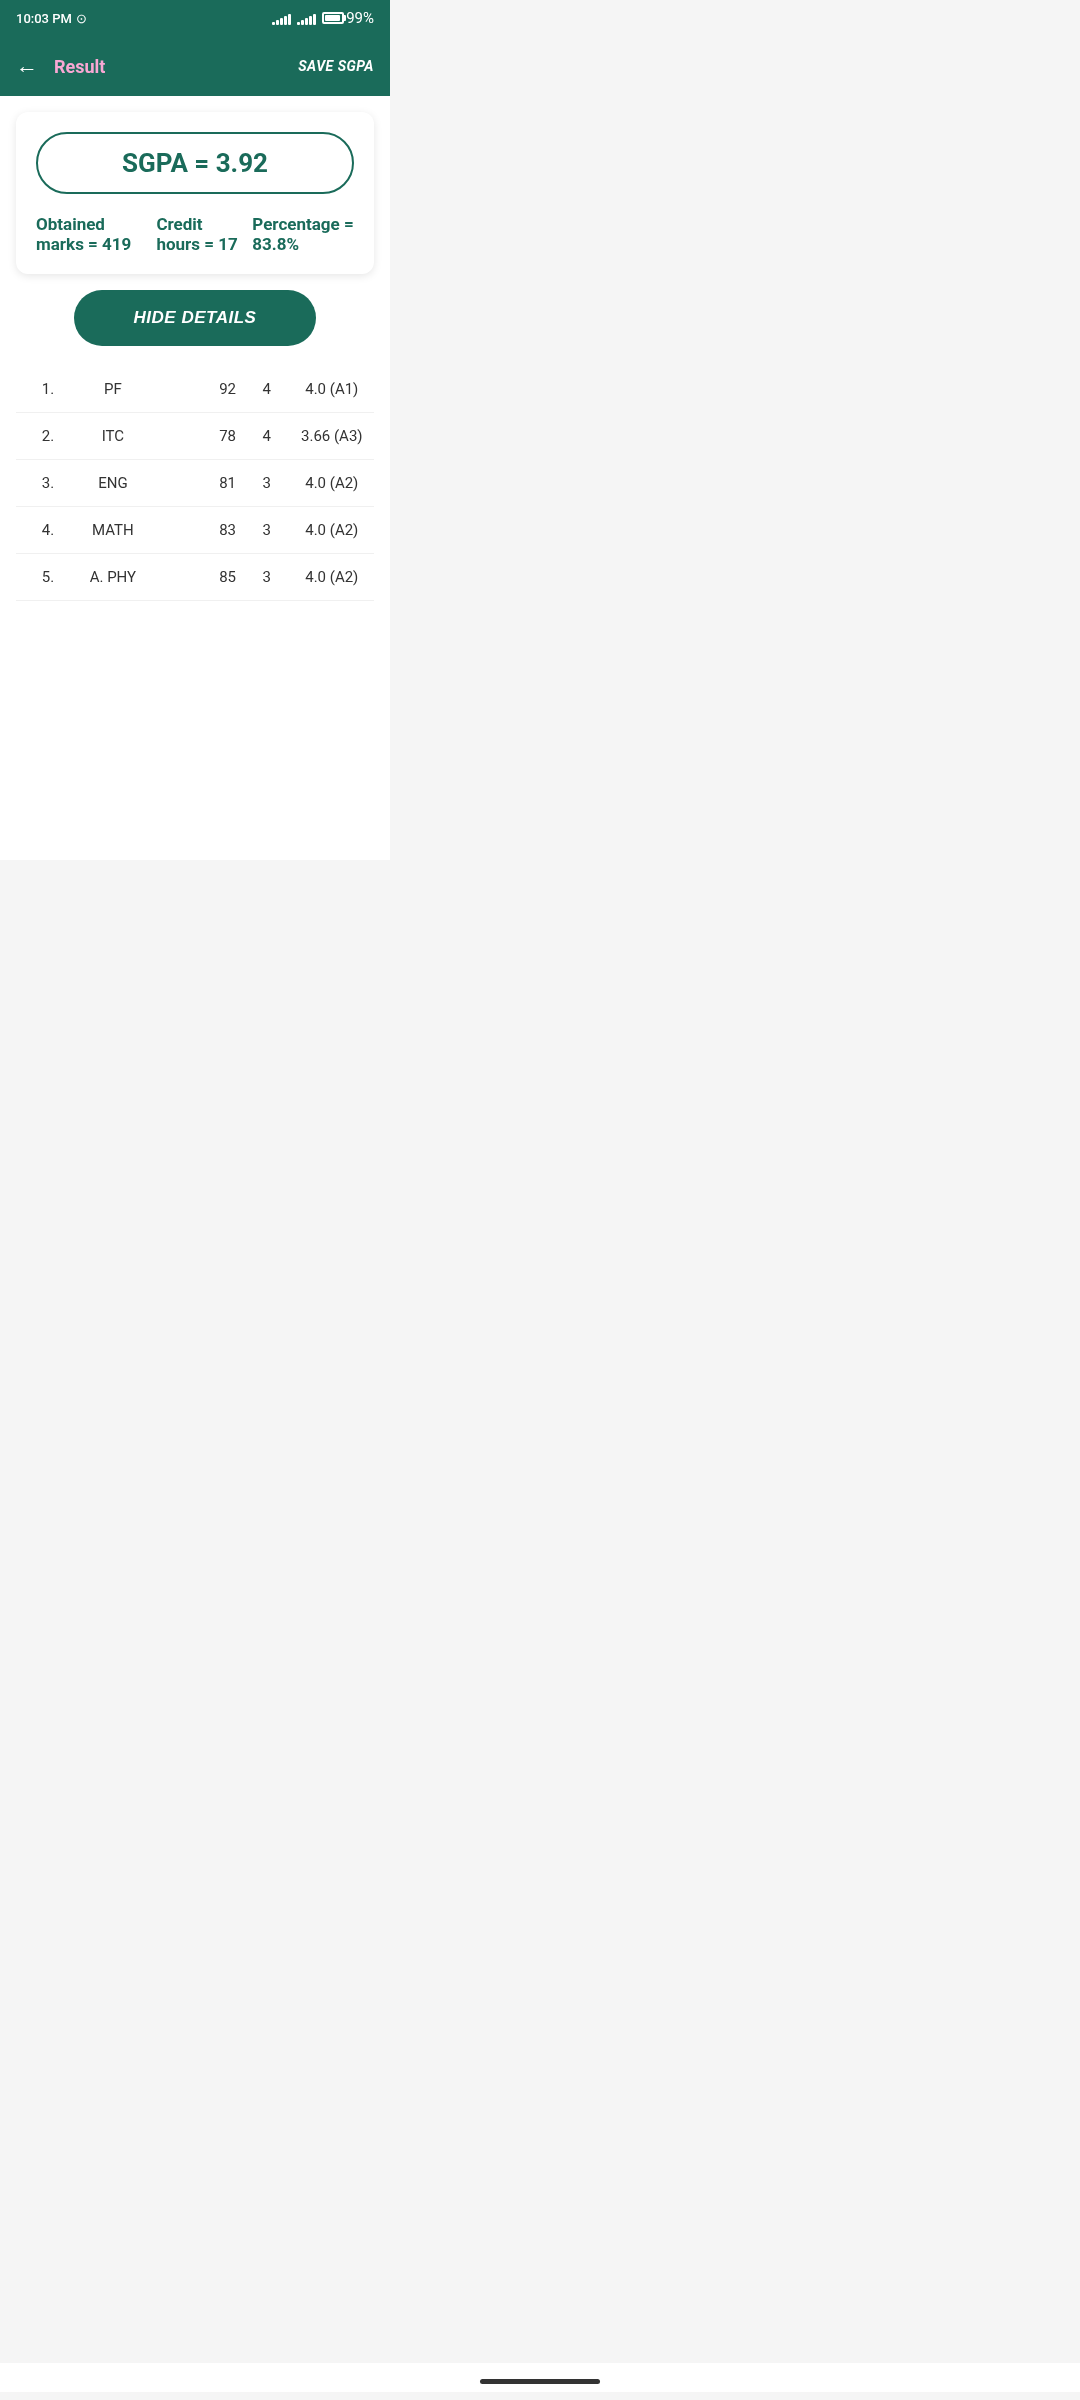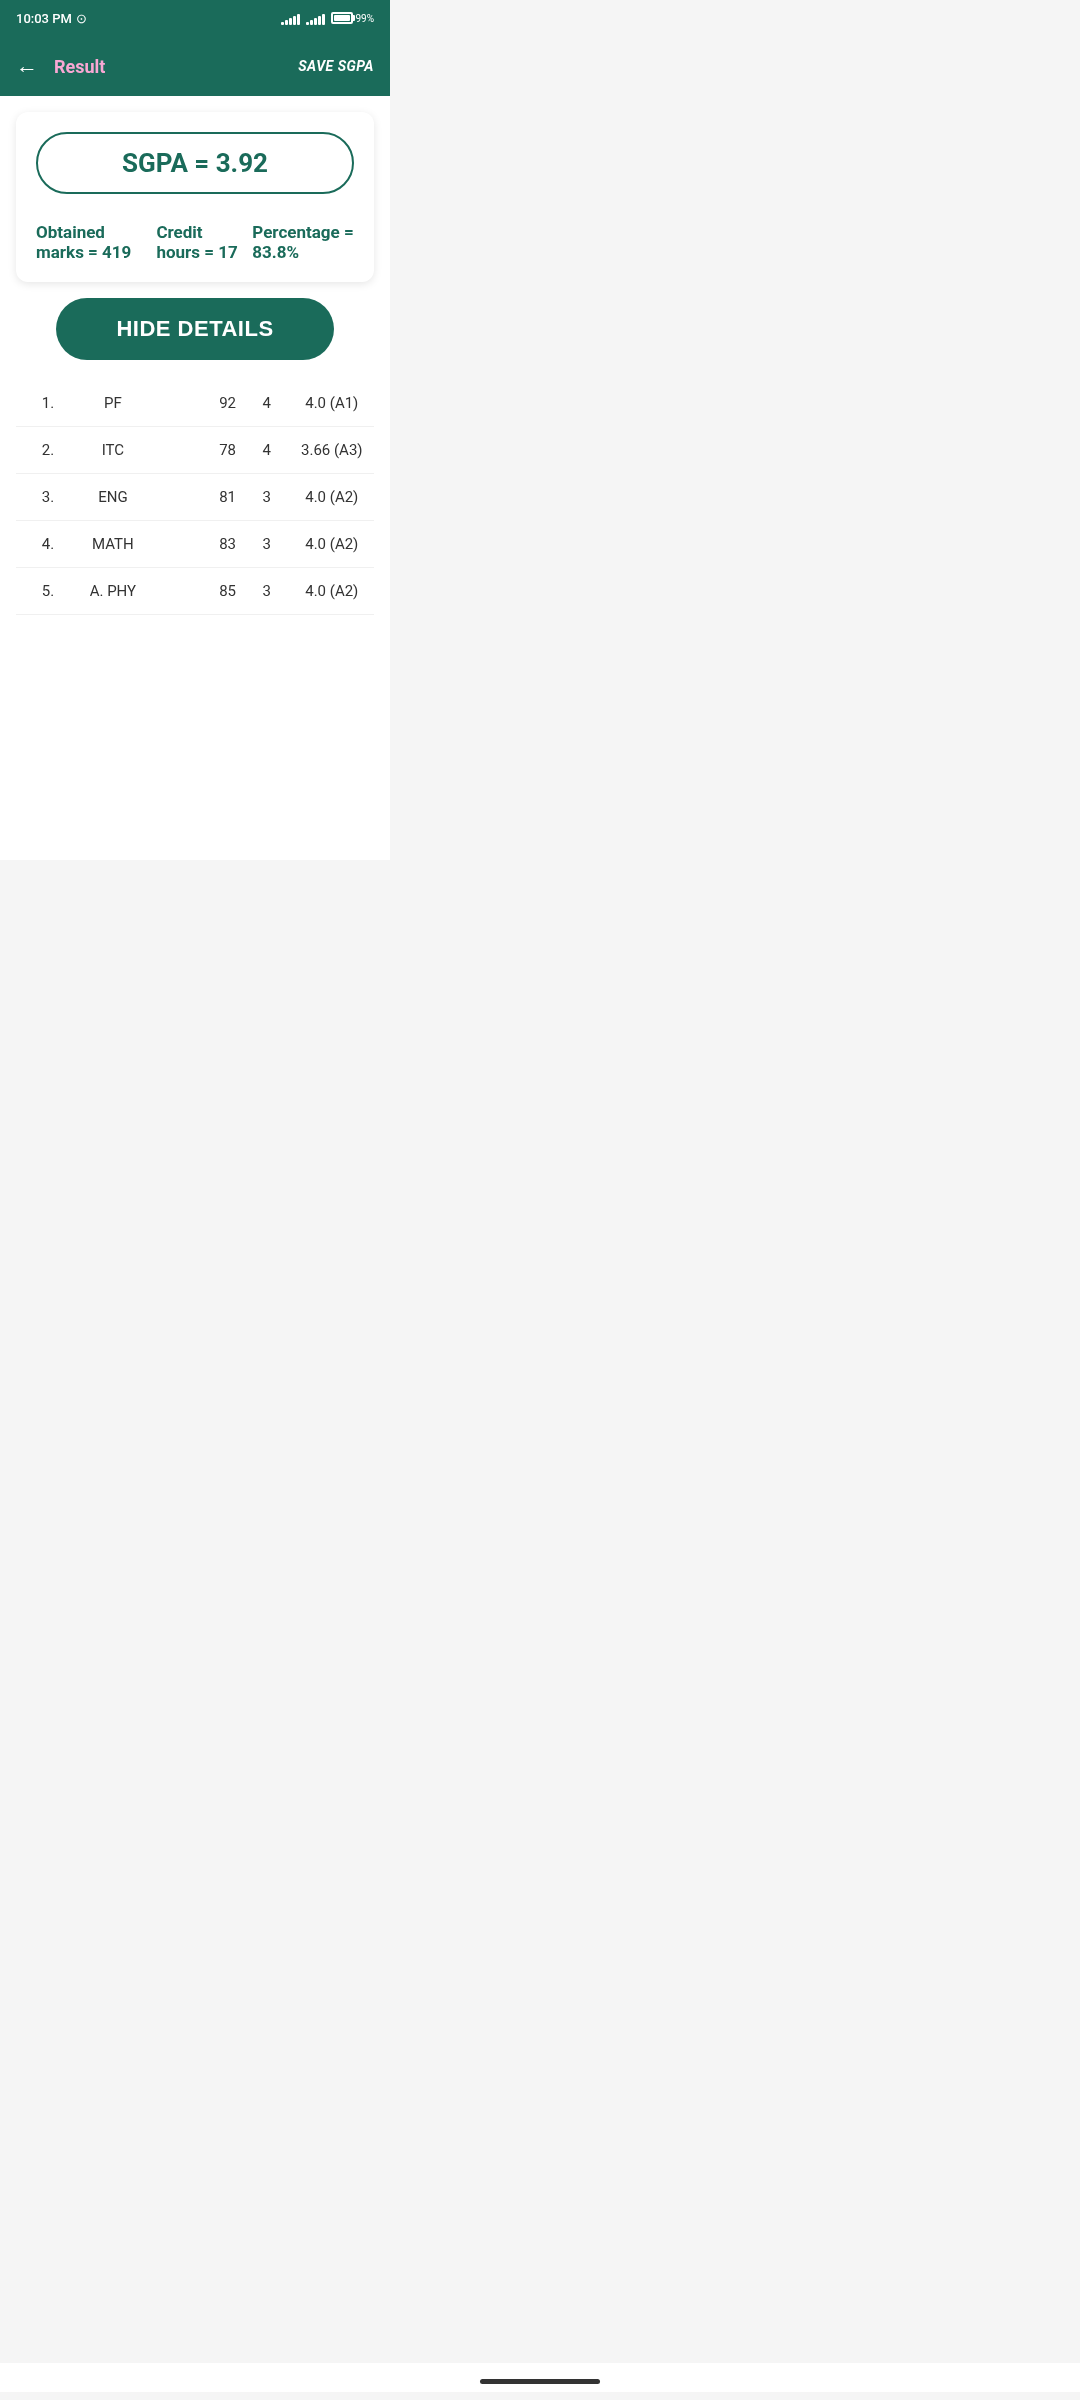--- a/index.html
+++ b/index.html
@@ -54,21 +54,21 @@
     .signal-bar {
       background: white;
       width: 3px;
       border-radius: 1px;
     }
 
     .battery-icon {
       display: flex;
       align-items: center;
       gap: 2px;
-      font-size: 10px;
+      font-size: 15px;
     }
 
     .battery-body {
       width: 22px;
       height: 12px;
       border: 2px solid white;
       border-radius: 2px;
       position: relative;
       display: flex;
       align-items: center;
@@ -146,21 +146,21 @@
       padding: 20px;
       margin-bottom: 16px;
       box-shadow: 0 2px 8px rgba(0,0,0,0.1);
     }
 
     .sgpa-box {
       border: 2px solid #1a6b5a;
       border-radius: 40px;
       padding: 14px 24px;
       text-align: center;
-      margin-bottom: 28px;
+      margin-bottom: 20px;
     }
 
     .sgpa-value {
       font-size: 26px;
       font-weight: bold;
       color: #1a6b5a;
     }
 
     .result-stats {
       display: flex;
@@ -175,27 +175,28 @@
       color: #1a6b5a;
     }
 
     
     .hide-details-btn {
       background: #1a6b5a;
       color: white;
       border: none;
       border-radius: 40px;
       padding: 18px 60px;
-      font-size: 22px;
+      font-size: 17px;
       font-weight: bold;
       letter-spacing: 0.5px;
       cursor: pointer;
       display: block;
       margin: 0 auto 20px auto;
       text-transform: uppercase;
+      font-style: italic;
     }
 
     
     .table-container {
       width: 100%;
     }
 
     .table-header {
       background: #1a6b5a;
       border-radius: 40px;

